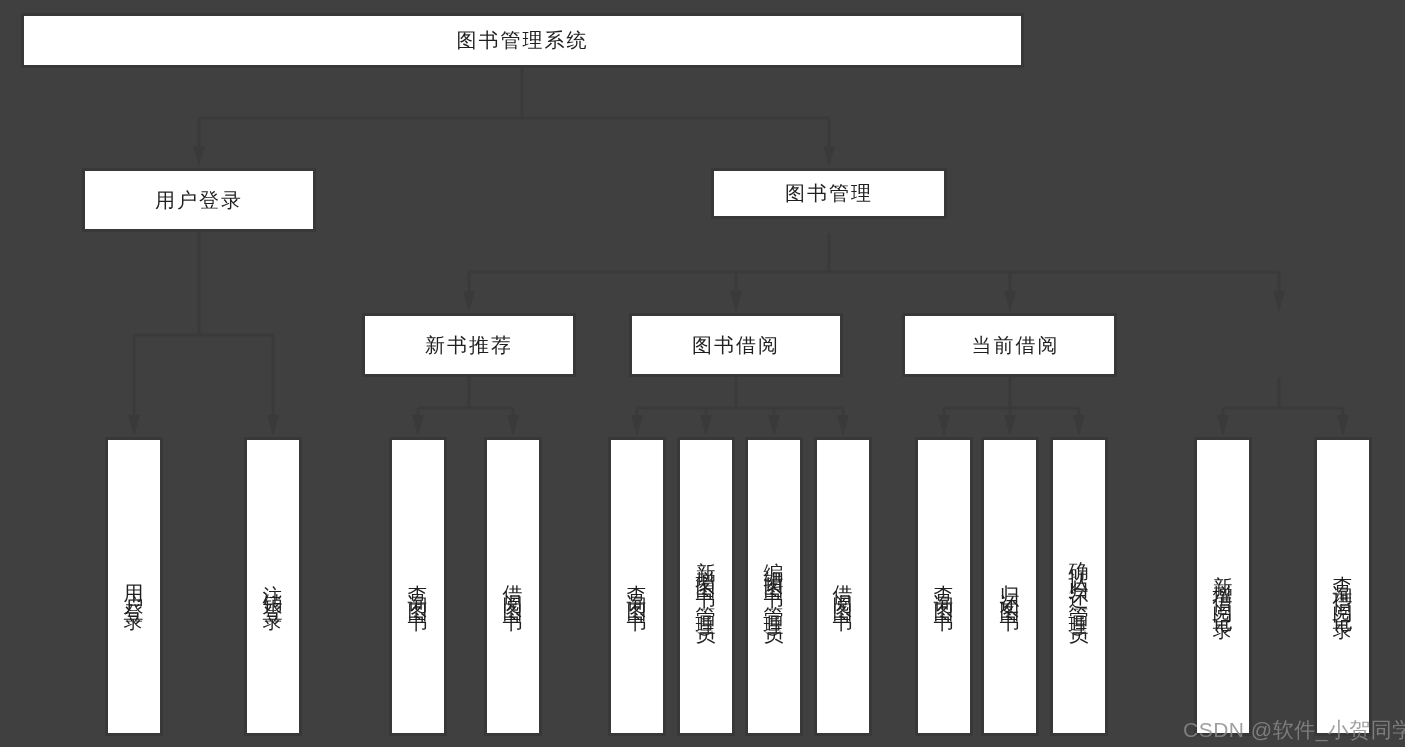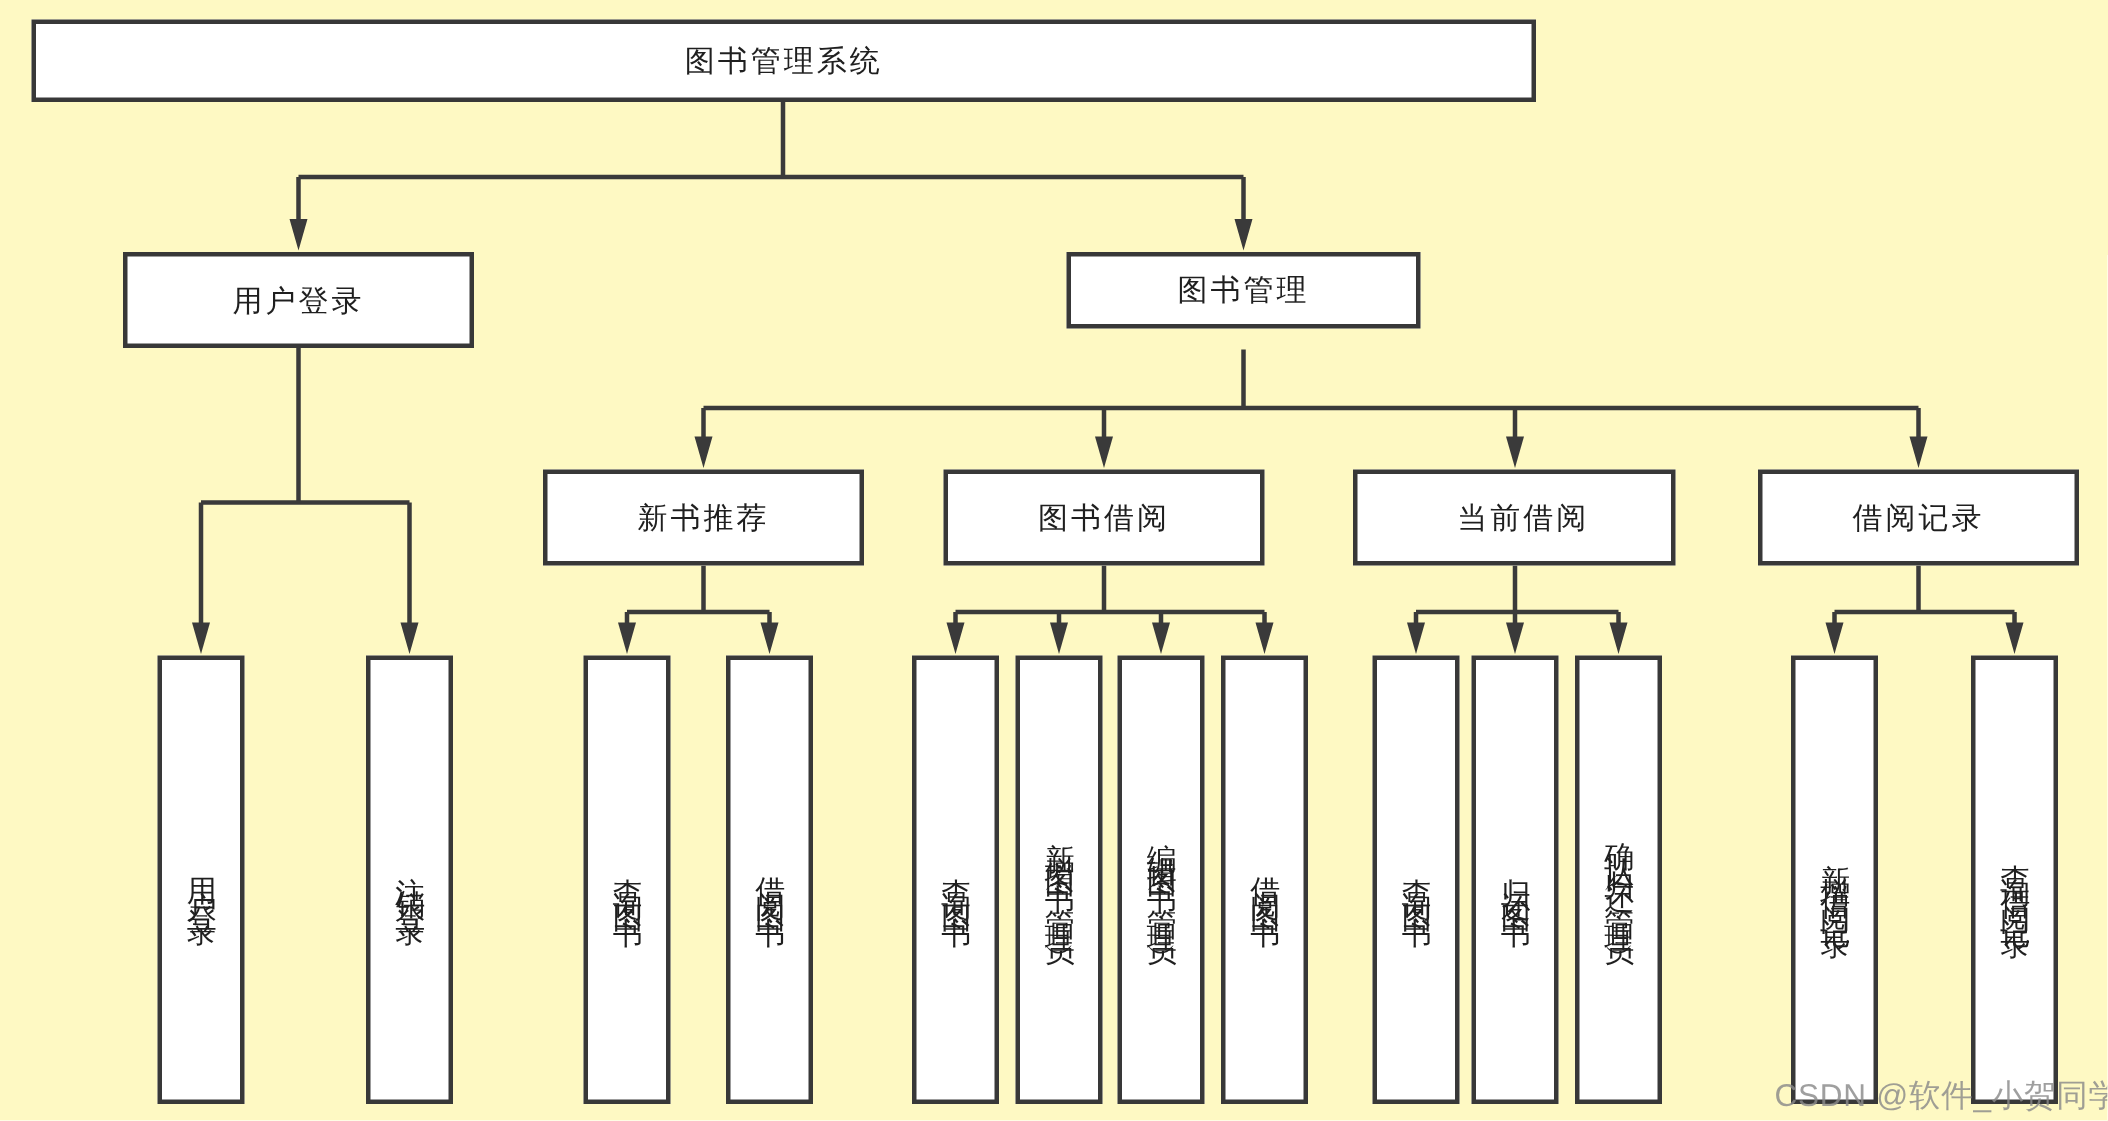--- a/index.html
+++ b/index.html
@@ -3,21 +3,21 @@
 <meta charset="utf-8">
 <style>
   * { margin: 0; padding: 0; box-sizing: border-box; }
   html, body { background: #ffffff; }
   body { font-family: "Liberation Sans", "DejaVu Sans", sans-serif; }
 
   .canvas {
     position: relative;
     width: 1405px;
     height: 747px;
-    background: #fef9c3;
+    background: #404040;
     overflow: hidden;
     color: #1f1f1f;
   }
 
   .connectors {
     position: absolute;
     left: 0; top: 0;
     z-index: 1;
   }
 
@@ -129,23 +129,20 @@
 
   <div class="node" style="left:362px; top:313px; width:214px; height:64px;">
     <span>新书推荐</span>
   </div>
   <div class="node" style="left:629px; top:313px; width:214px; height:64px;">
     <span>图书借阅</span>
   </div>
   <div class="node" style="left:902px; top:313px; width:215px; height:64px;padding-left:12px;">
     <span>当前借阅</span>
   </div>
-  <div class="node" style="left:1172px; top:313px; width:214px; height:64px;">
-    <span>借阅记录</span>
-  </div>
 
   <div class="leaf" style="left:105px;">
     <span class="vtext">用户登录</span>
   </div>
   <div class="leaf" style="left:244px;">
     <span class="vtext">注销登录</span>
   </div>
 
   <div class="leaf" style="left:389px;">
     <span class="vtext">查询图书</span>

